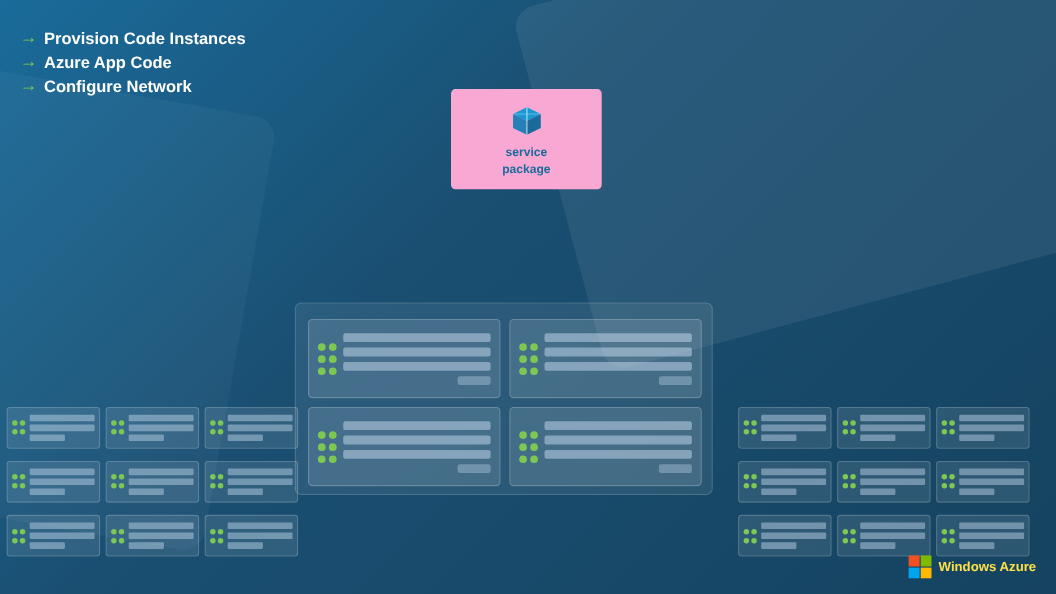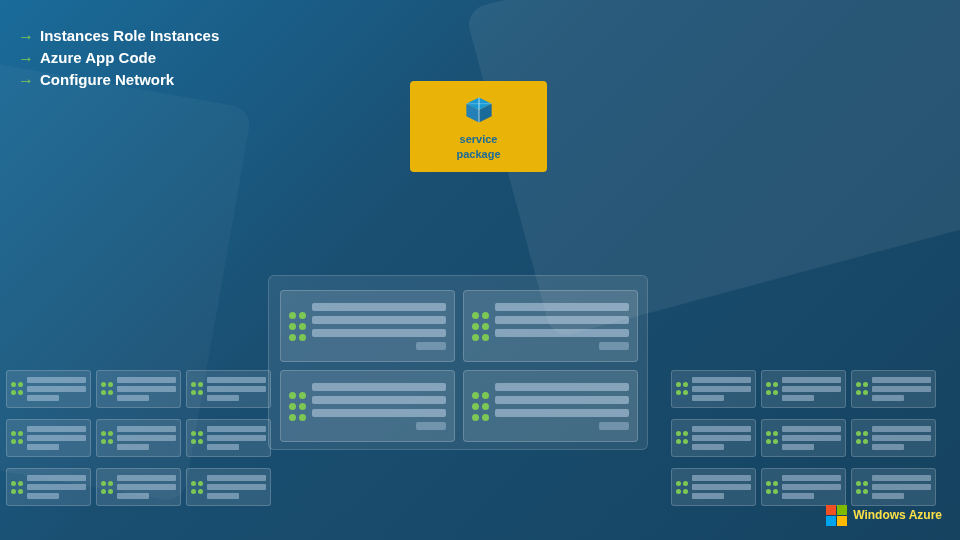--- a/index.html
+++ b/index.html
@@ -74,21 +74,21 @@
       font-weight: bold;
     }
 
     
     .service-package {
       position: absolute;
       top: 81px;
       left: 410px;
       width: 137px;
       height: 91px;
-      background: #eab308;
+      background: #f9a8d4;
       border-radius: 4px;
       display: flex;
       flex-direction: column;
       align-items: center;
       justify-content: center;
       gap: 4px;
     }
 
     .pkg-icon {
       width: 36px;
@@ -271,21 +271,21 @@
 
 <div class="bg-main"></div>
 <div class="bg-shape-tr"></div>
 <div class="bg-shape-left"></div>
 
 <div class="content">
 
   <div class="steps-list">
     <div class="step-item">
       <span class="step-arrow">→</span>
-      <span>Instances Role Instances</span>
+      <span>Provision Code Instances</span>
     </div>
     <div class="step-item">
       <span class="step-arrow">→</span>
       <span>Azure App Code</span>
     </div>
     <div class="step-item">
       <span class="step-arrow">→</span>
       <span>Configure Network</span>
     </div>
   </div>

